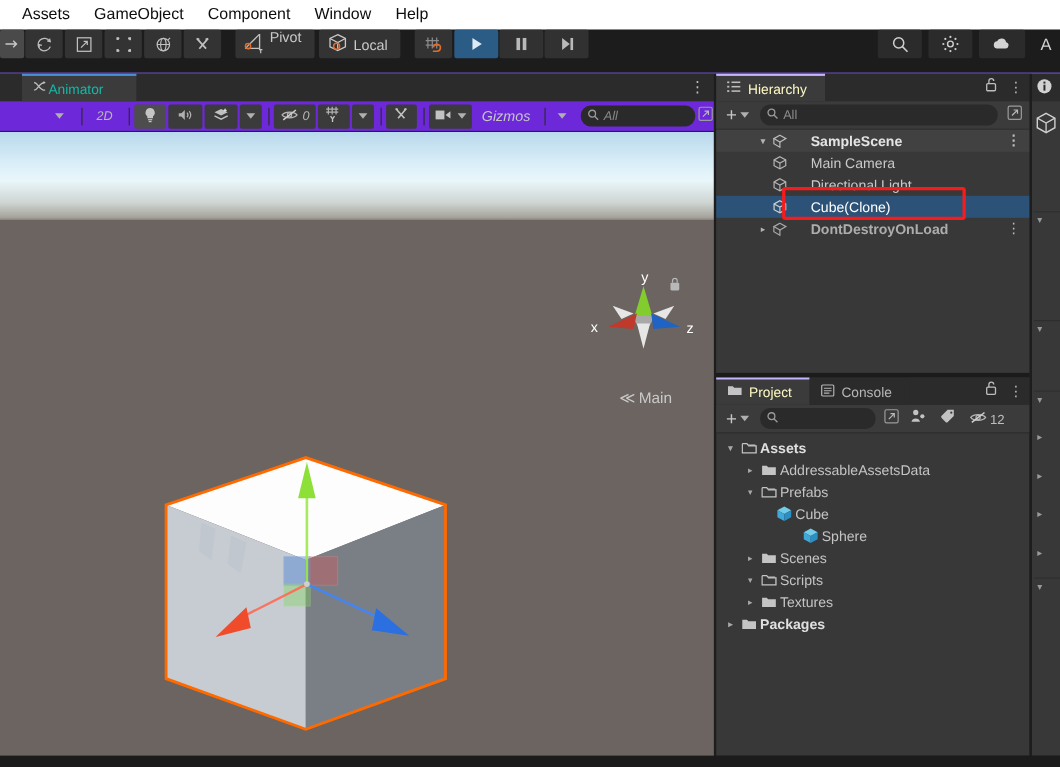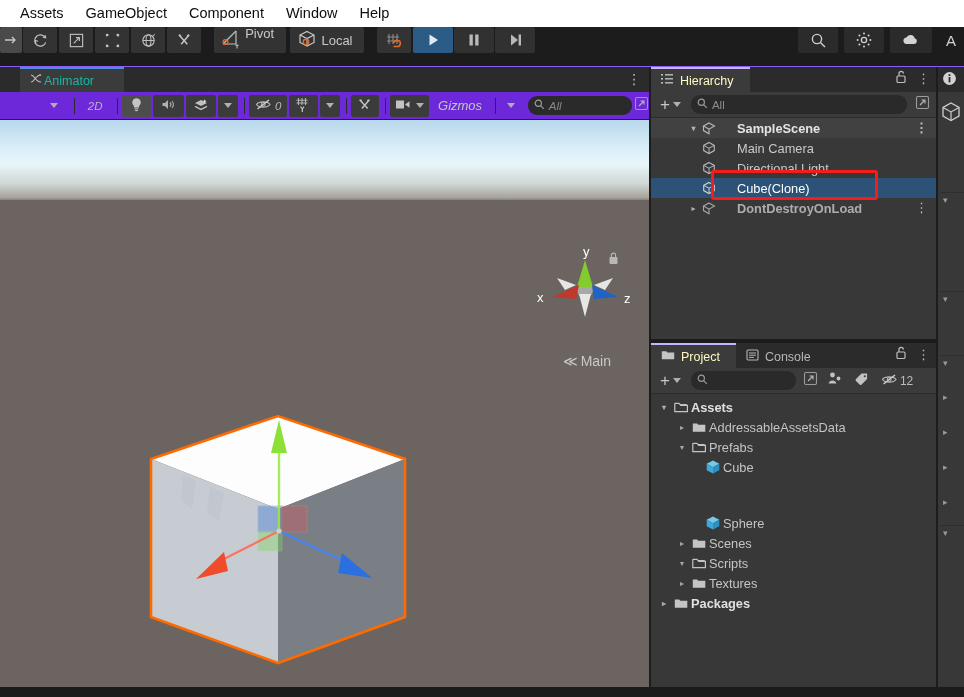--- a/index.html
+++ b/index.html
@@ -796,21 +796,21 @@
         <span class="picon">
           <svg width="16" height="16" viewBox="0 0 16 16">
               <polygon points="8,1.5 14.3,4.8 8,8.2 1.7,4.8" fill="#72cbe8"></polygon>
               <polygon points="1.7,4.8 8,8.2 8,14.6 1.7,11.2" fill="#3fa8d8"></polygon>
               <polygon points="14.3,4.8 8,8.2 8,14.6 14.3,11.2" fill="#2b8fc4"></polygon>
             </svg>
         </span>
         <span>Cube</span>
       </div>
 
-      <div class="prow" style="padding-left:52px;margin-top:36px;">
+      <div class="prow" style="padding-left:76px;">
         <span class="picon">
           <svg width="16" height="16" viewBox="0 0 16 16">
               <polygon points="8,1.5 14.3,4.8 8,8.2 1.7,4.8" fill="#72cbe8"></polygon>
               <polygon points="1.7,4.8 8,8.2 8,14.6 1.7,11.2" fill="#3fa8d8"></polygon>
               <polygon points="14.3,4.8 8,8.2 8,14.6 14.3,11.2" fill="#2b8fc4"></polygon>
             </svg>
         </span>
         <span>Sphere</span>
       </div>
 

